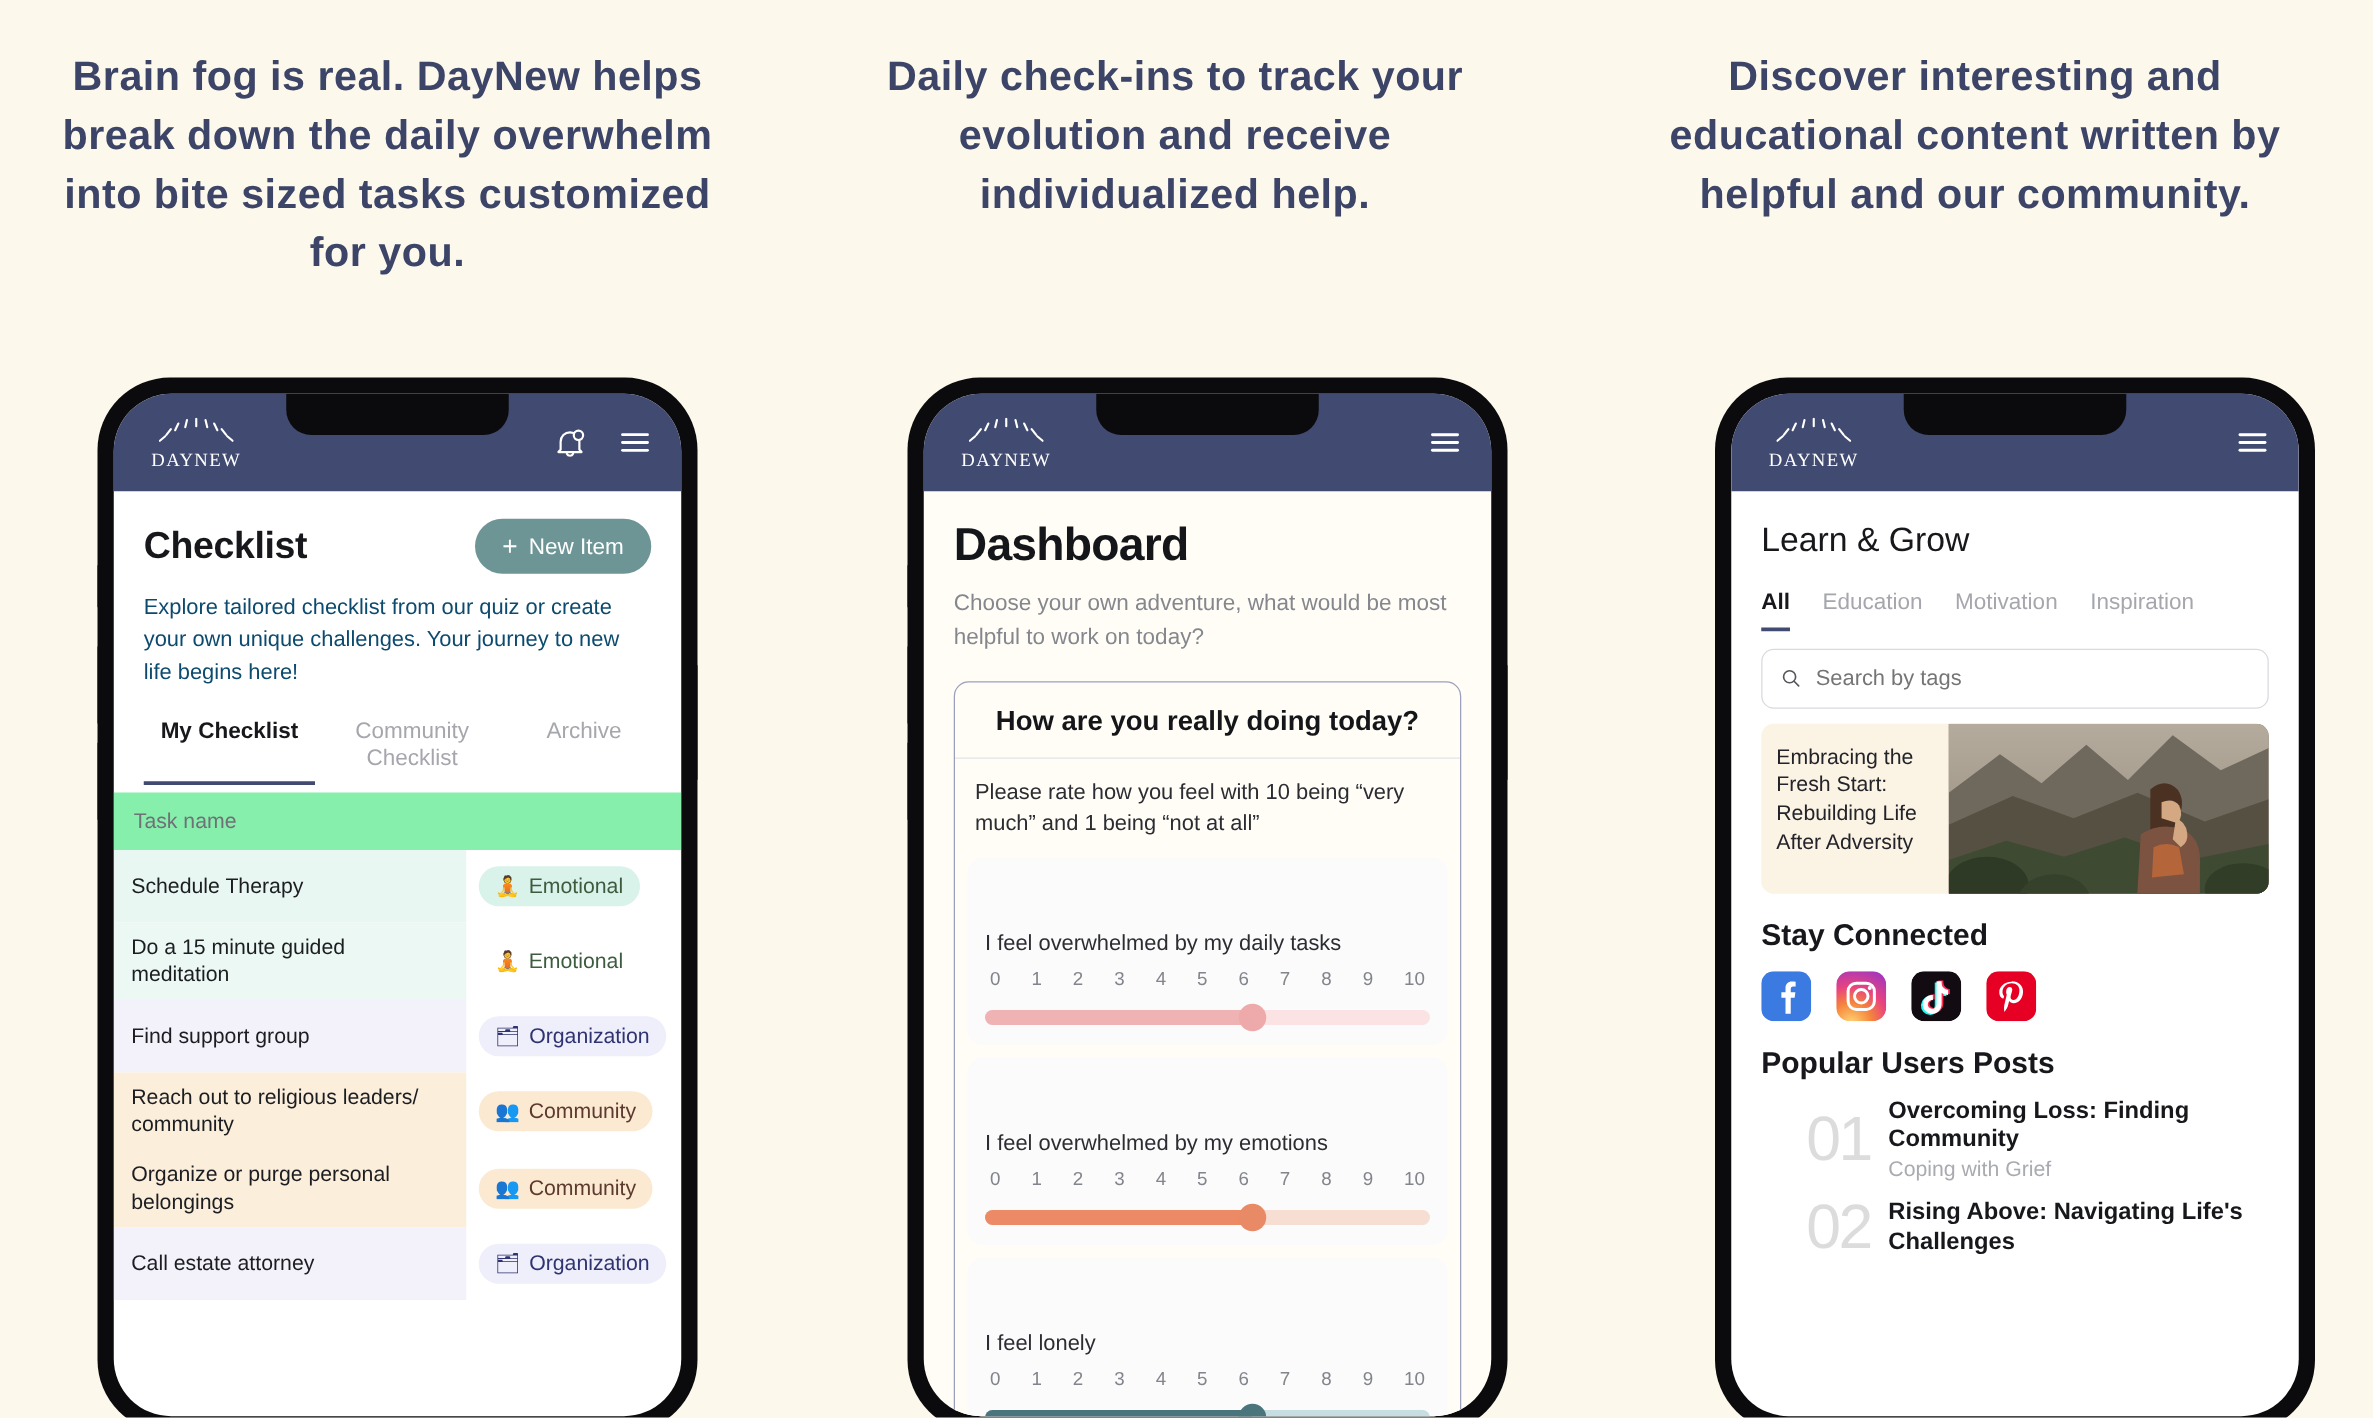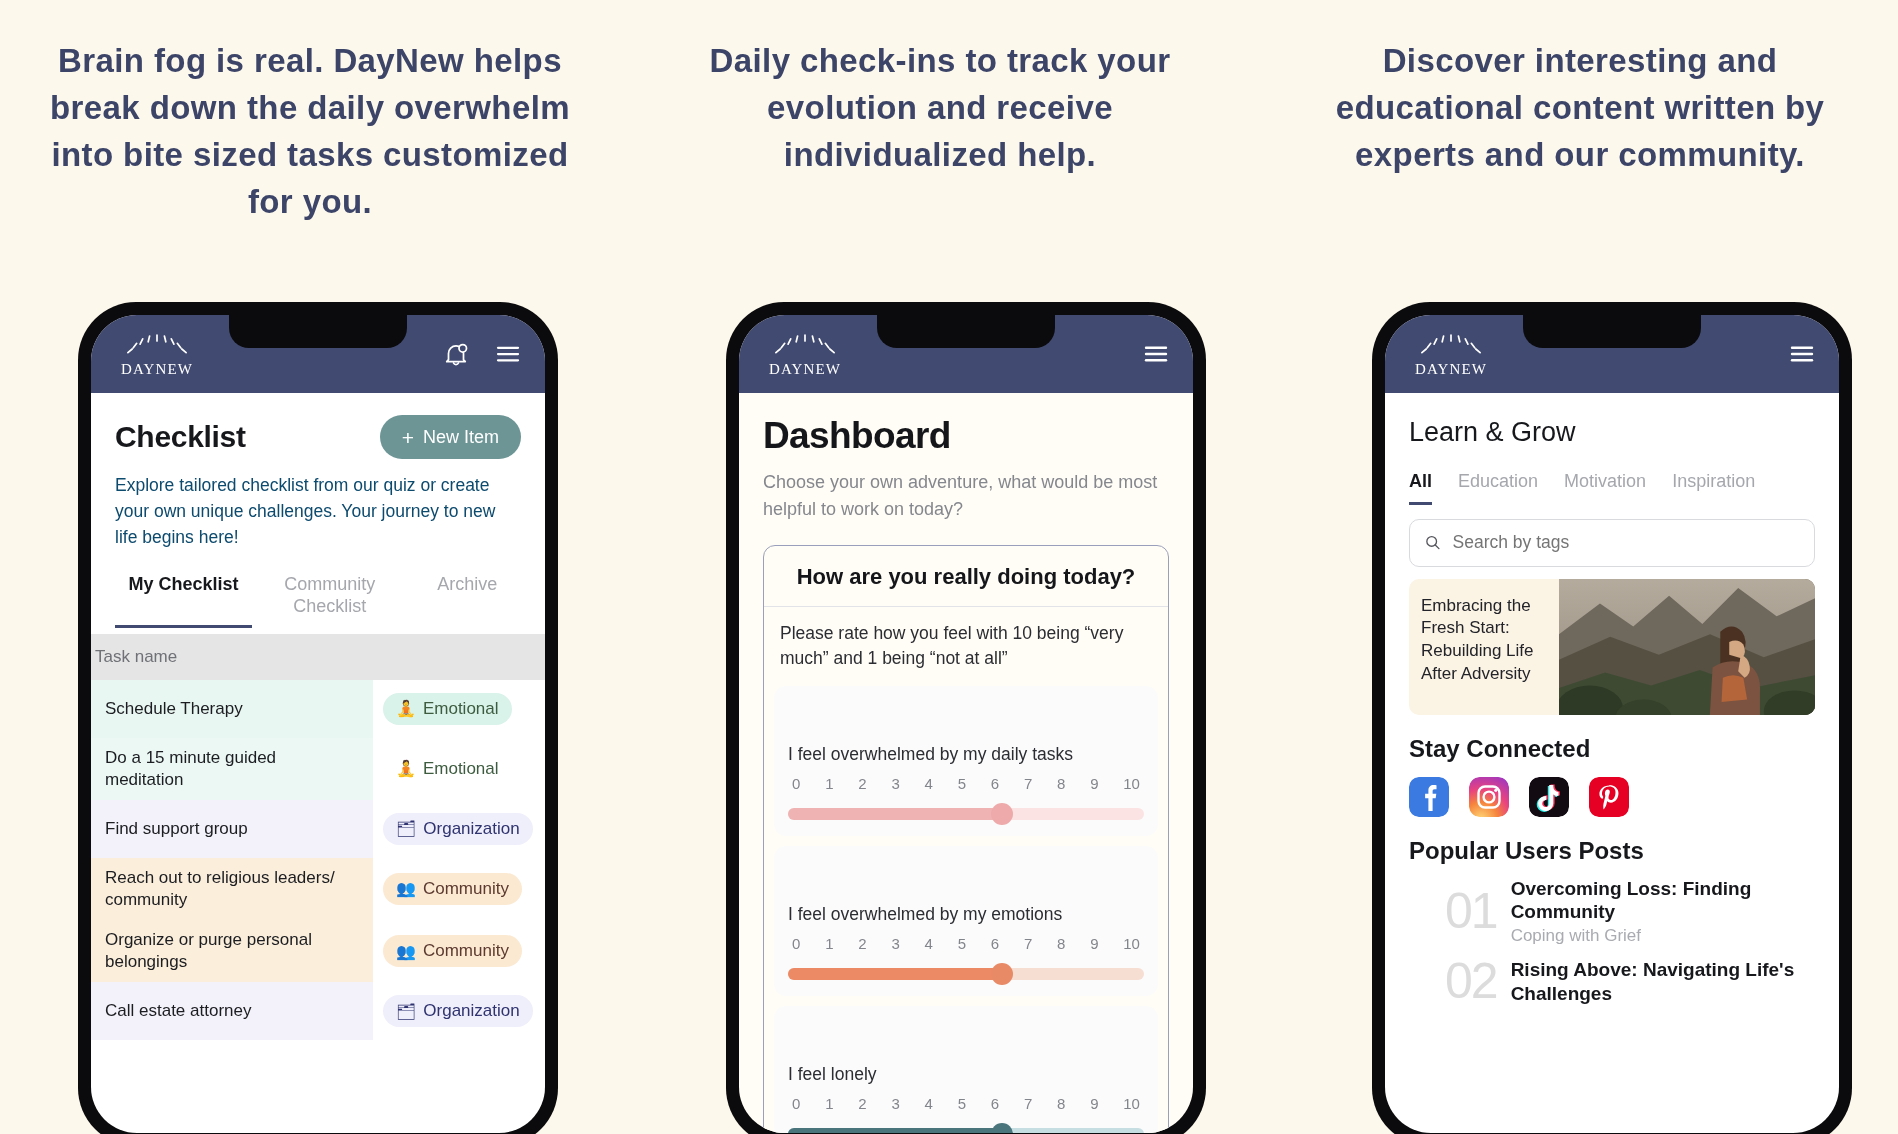--- a/index.html
+++ b/index.html
@@ -103,22 +103,22 @@
     font-size: 18px; color: #a5a7ad; text-align: center;
     padding-bottom: 10px; line-height: 1.25;
   }
   .tab.active { color: #17181c; font-weight: 700; border-bottom: 3px solid #414a70; }
   .p1-tabs .tab:nth-child(1){ width: 140px; }
   .p1-tabs .tab:nth-child(2){ width: 130px; margin-left: 14px;}
   .p1-tabs .tab:nth-child(3){ width: 110px; margin-left: 20px;}
 
   .table { margin-top: 6px; }
   .thead {
-    background: #e5e5e5; height: 46px; display: flex; align-items: center;
-    padding-left: 4px; font-size: 17px; color: #6f7177;
+    background: #86efac; height: 46px; display: flex; align-items: center;
+    padding-left: 16px; font-size: 17px; color: #6f7177;
   }
   .trow { display: flex; align-items: stretch; min-height: 58px; }
   .tcell-name {
     flex: 0 0 282px; display: flex; align-items: center;
     padding: 9px 14px; font-size: 17px; color: #1c1d21; line-height: 1.3;
   }
   .tcell-tag { flex: 1 1 auto; display: flex; align-items: center; padding-left: 10px; }
   .chip {
     display: inline-flex; align-items: center; gap: 7px;
     border-radius: 16px; padding: 6px 13px;
@@ -182,21 +182,21 @@
   .post-title { font-size: 19px; font-weight: 700; color: #17181c; line-height: 1.25; }
   .post-sub { font-size: 17px; color: #a9abb0; margin-top: 2px; }
 </style>
 </head>
 <body>
 
 <div class="stage">
 
   <div class="col-heading" id="head-1">Brain fog is real. DayNew helps break down the daily overwhelm into bite sized tasks customized for you.</div>
   <div class="col-heading" id="head-2">Daily check-ins to track your evolution and receive individualized help.</div>
-  <div class="col-heading" id="head-3">Discover interesting and educational content written by experts and our community.</div>
+  <div class="col-heading" id="head-3">Discover interesting and educational content written by helpful and our community.</div>
 
   <div class="phone" id="phone-1">
     <div class="side-btn sb-l1"></div>
     <div class="side-btn sb-l2"></div>
     <div class="side-btn sb-l3"></div>
     <div class="side-btn sb-r1"></div>
     <div class="screen">
       <div class="notch"></div>
 
       <div class="appbar">

